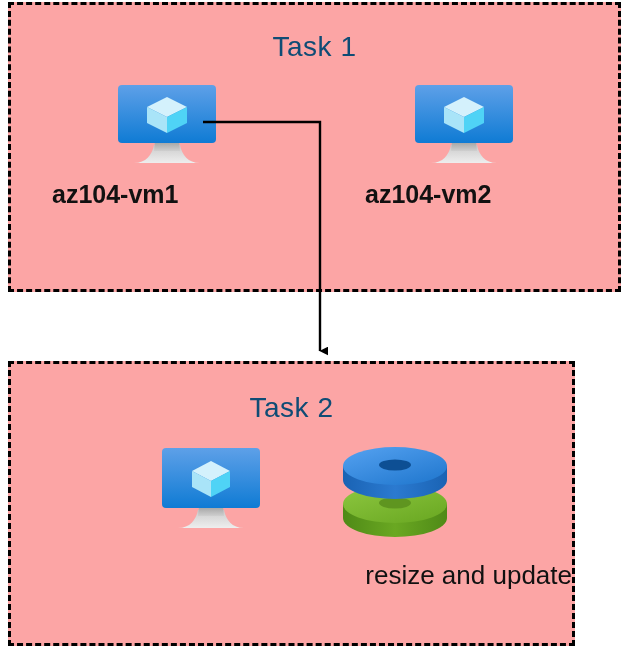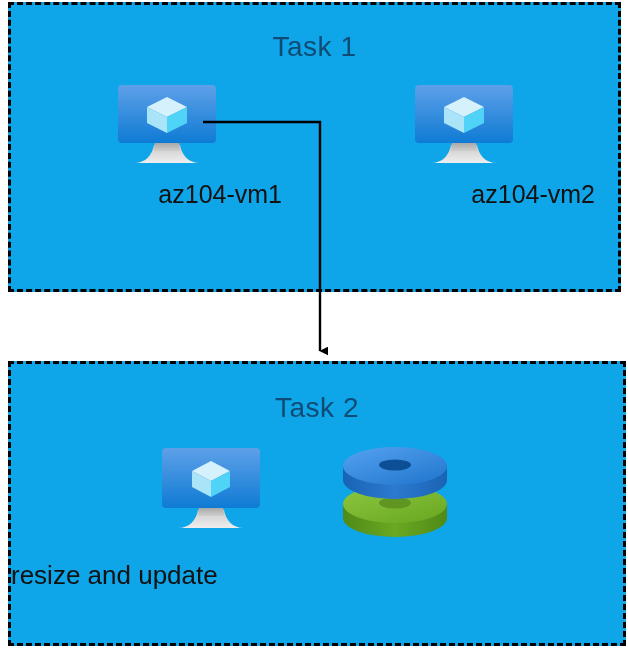--- a/index.html
+++ b/index.html
@@ -18,34 +18,34 @@
   .stage {
     position: absolute;
     left: 0; top: 0;
     width: 628px;
     height: 654px;
   }
 
   
   .task-box {
     position: absolute;
-    background: #0ea5e9;
+    background: #fca5a5;
     border: 3px dashed #000000;
     box-sizing: border-box;
   }
   #task1-box {
     left: 8px;
     top: 2px;
     width: 613px;
     height: 290px;
   }
   #task2-box {
     left: 8px;
     top: 361px;
-    width: 618px;
+    width: 567px;
     height: 285px;
   }
 
   .task-title {
     position: absolute;
     width: 100%;
     text-align: center;
     color: #0f4c75;
     font-size: 28px;
     font-family: "Liberation Sans", sans-serif;
@@ -56,31 +56,32 @@
   #task2-title { top: 28px; }
 
   
   .vm-icon {
     position: absolute;
   }
 
   
   .node-label {
     position: absolute;
-    text-align: right;
+    text-align: left;
     color: #111111;
     font-size: 25px;
     line-height: 34px;
     font-family: "Liberation Sans", sans-serif;
     white-space: nowrap;
+    font-weight: bold;
   }
 
   .caption {
     position: absolute;
-    text-align: left;
+    text-align: right;
     color: #111111;
     font-size: 26px;
     font-family: "Liberation Sans", sans-serif;
     white-space: nowrap;
   }
 
   
   #connector-svg {
     position: absolute;
     left: 0;

